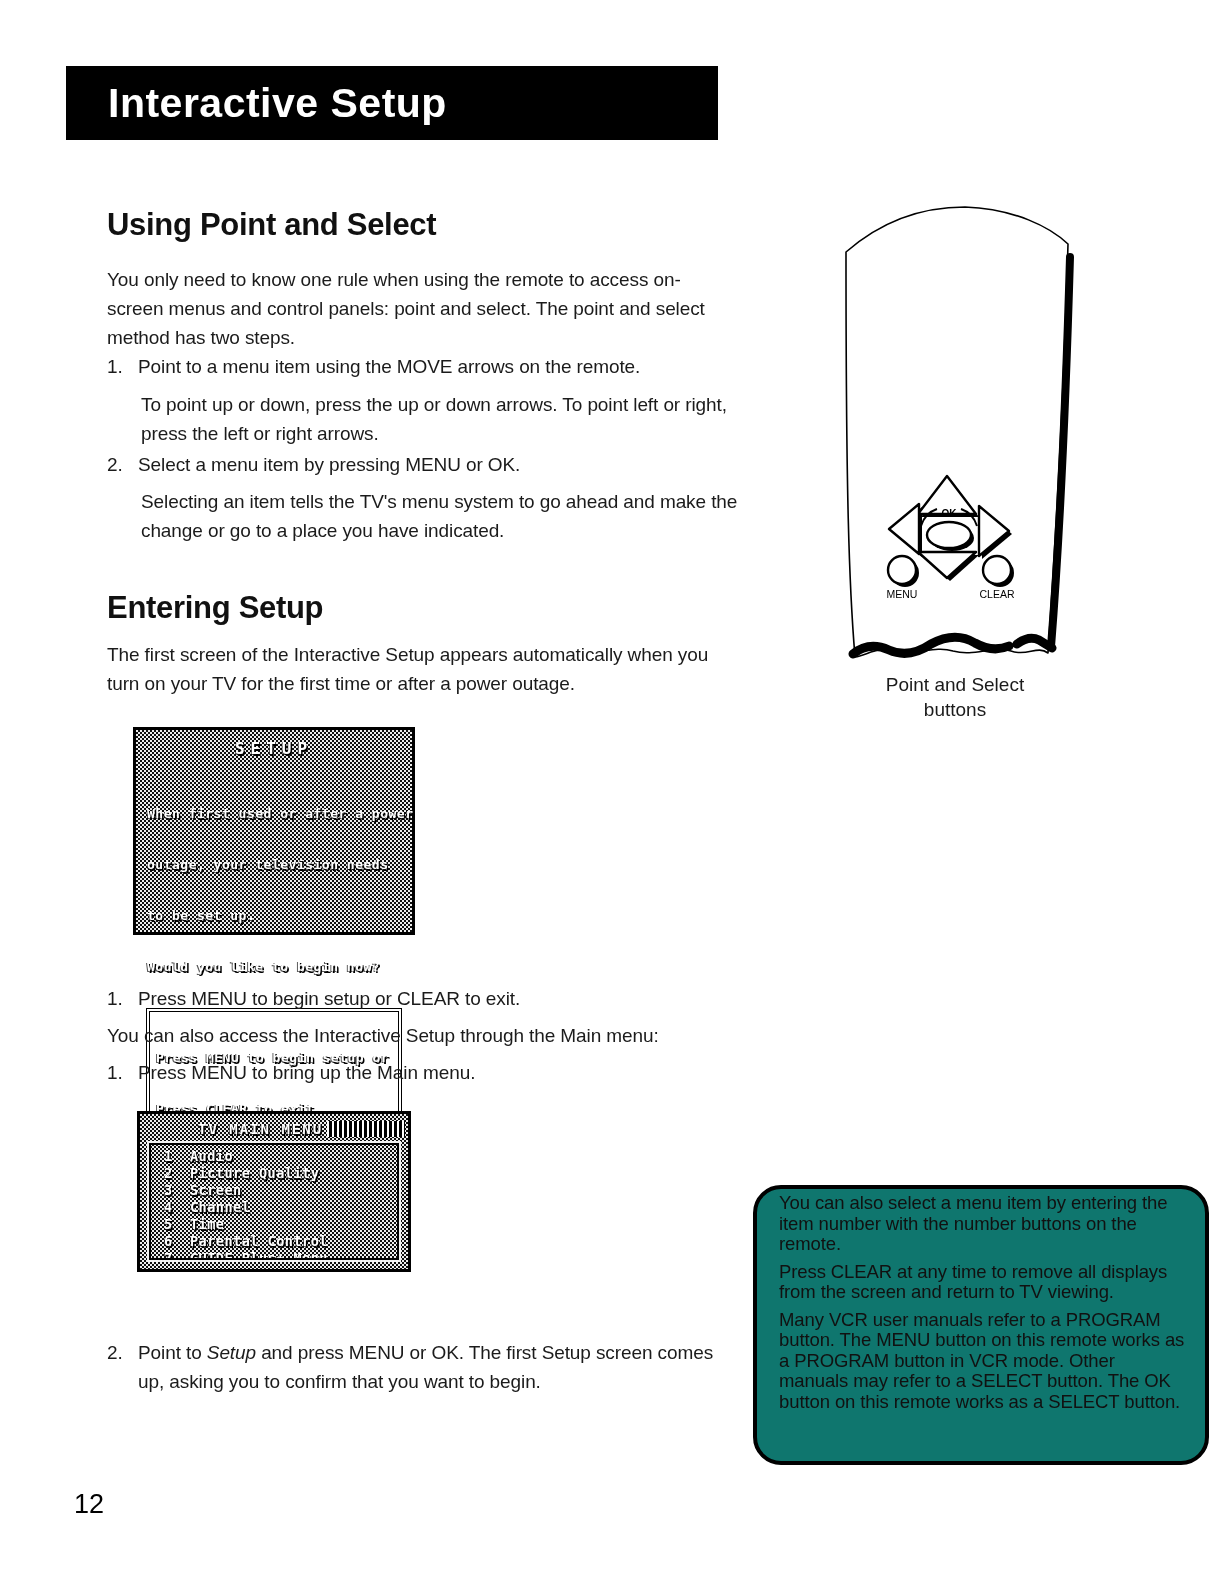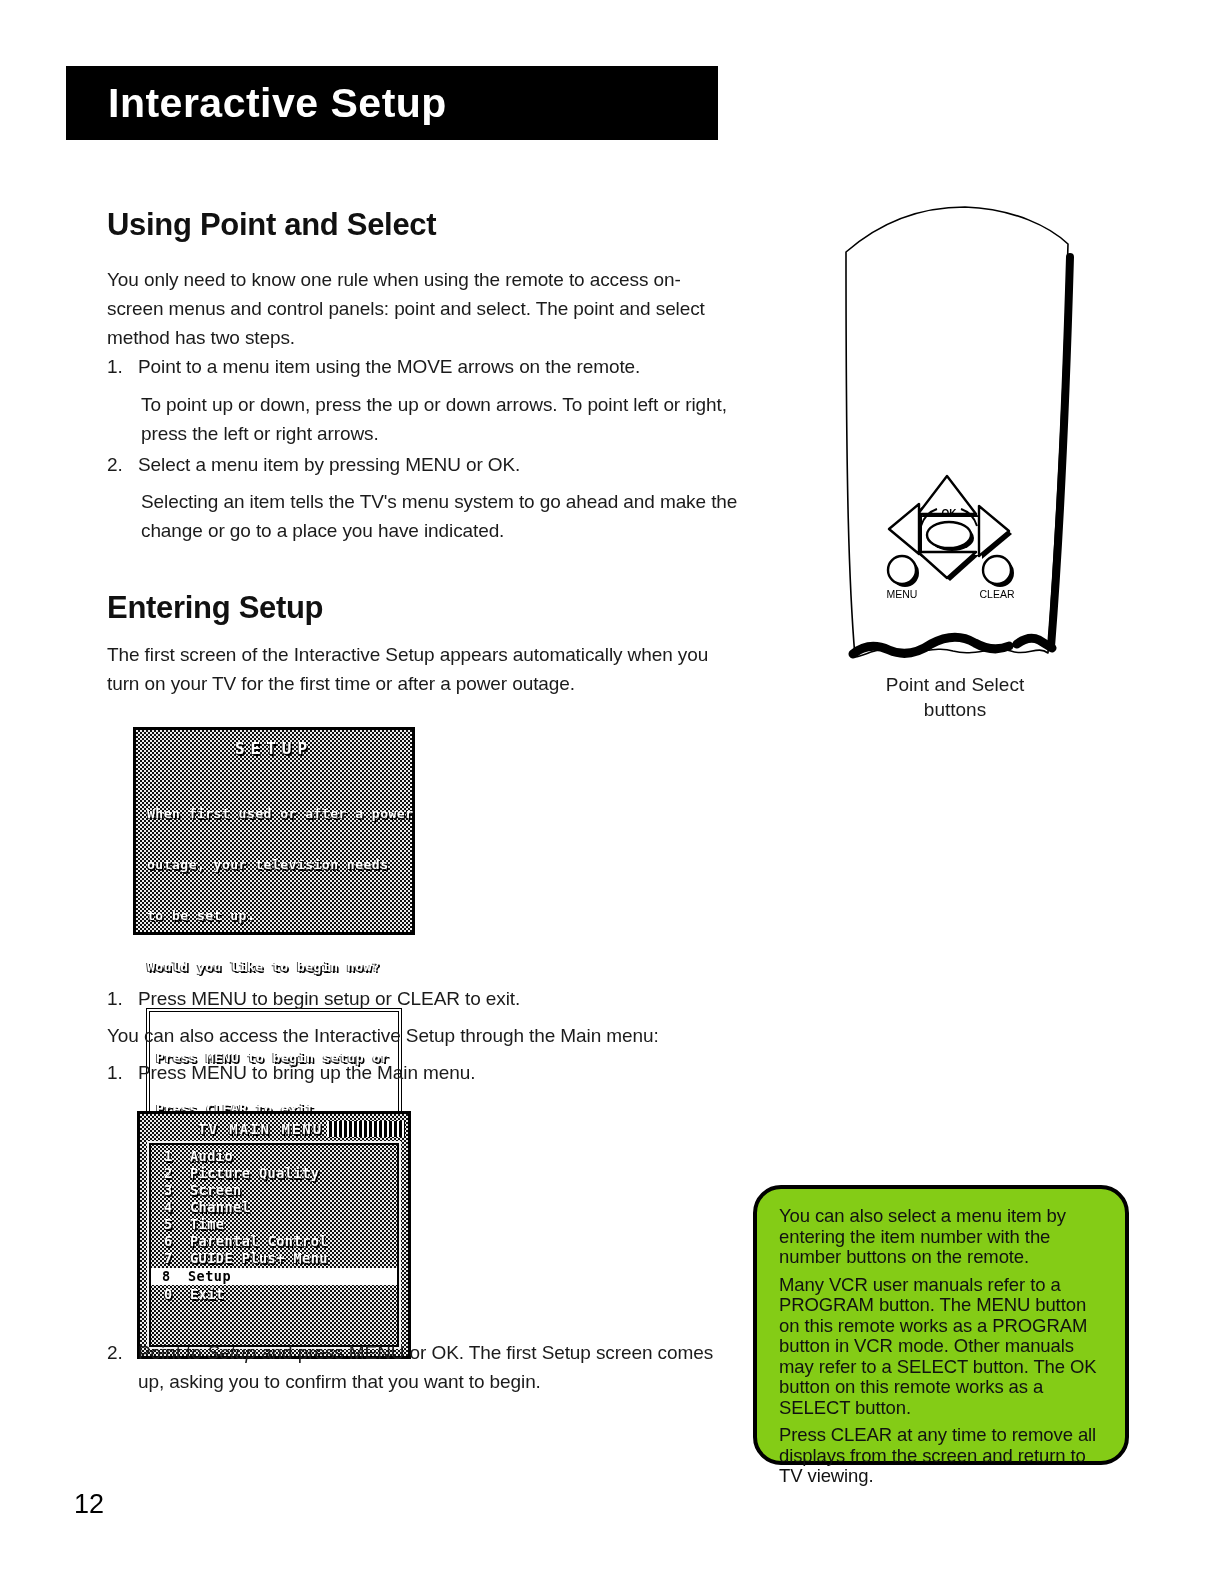--- a/index.html
+++ b/index.html
@@ -46,21 +46,21 @@
     display:flex; flex-direction:column; padding:9px 11px 13px;
   }
   .osd-title { text-align:center; font-size:16px; letter-spacing:6px; }
   .osd-body { margin-top:13px; font-size:13px; line-height:17px; white-space:pre; letter-spacing:0.5px; }
   .osd-pressbox {
     margin-top:auto; border:2px solid #fff;
     box-shadow:inset 0 0 0 1px #000, 0 0 0 1px #000;
     padding:4px 7px; font-size:13px; line-height:17px; white-space:pre; letter-spacing:0.5px;
   }
   .tv-screen.menu {
-    left:137px; top:1111px; width:274px; height:248px;
+    left:137px; top:1111px; width:274px; height:161px;
     display:flex; flex-direction:column; padding:3px 0 0;
   }
   .menu-titlebar { display:flex; align-items:center; height:24px; padding-left:58px; }
   .menu-titlebar .t { font-size:14px; letter-spacing:2px; }
   .menu-stripes {
     flex:1; height:16px; margin:0 3px 0 4px;
     background:repeating-linear-gradient(90deg,#fff 0 2px,#000 2px 5px);
   }
   .menu-inner {
     margin:2px 9px 9px; flex:1;
@@ -74,23 +74,23 @@
     padding-left:13px; margin:1px 0;
   }
   
   .remote-wrap { position:absolute; left:815px; top:195px; width:275px; height:478px; }
   .remote-caption {
     position:absolute; left:830px; top:672px; width:250px;
     text-align:center; font-size:19px; line-height:25px; color:#1b1b1b;
   }
   
   .note-box {
-    position:absolute; left:753px; top:1185px; width:376px; height:280px;
+    position:absolute; left:753px; top:1185px; width:456px; height:280px;
     box-sizing:border-box; border:4px solid #000; border-radius:28px;
-    padding:17px 20px 12px 22px; background:#84cc16;
+    padding:4px 20px 12px 22px; background:#0f766e;
   }
   .note-box p { margin:0 0 7px; font-size:18.5px; line-height:20.5px; color:#111; letter-spacing:-0.1px; }
   .note-box p:last-child { margin-bottom:0; }
   
   .page-number {
     position:absolute; left:74px; top:1489px;
     font-size:27px; font-weight:normal; color:#000;
   }
 </style>
 </head>
@@ -214,19 +214,19 @@
     </svg>
   </div>
 
   <div class="remote-caption">
     <div>Point and Select</div>
     <div>buttons</div>
   </div>
 
   <div class="note-box">
     <p>You can also select a menu item by entering the item number with the number buttons on the remote.</p>
+    <p>Press CLEAR at any time to remove all displays from the screen and return to TV viewing.</p>
     <p>Many VCR user manuals refer to a PROGRAM button. The MENU button on this remote works as a PROGRAM button in VCR mode. Other manuals may refer to a SELECT button. The OK button on this remote works as a SELECT button.</p>
-    <p>Press CLEAR at any time to remove all displays from the screen and return to TV viewing.</p>
   </div>
 
   <div class="page-number">12</div>
 
 </div>
 
 </body></html>

